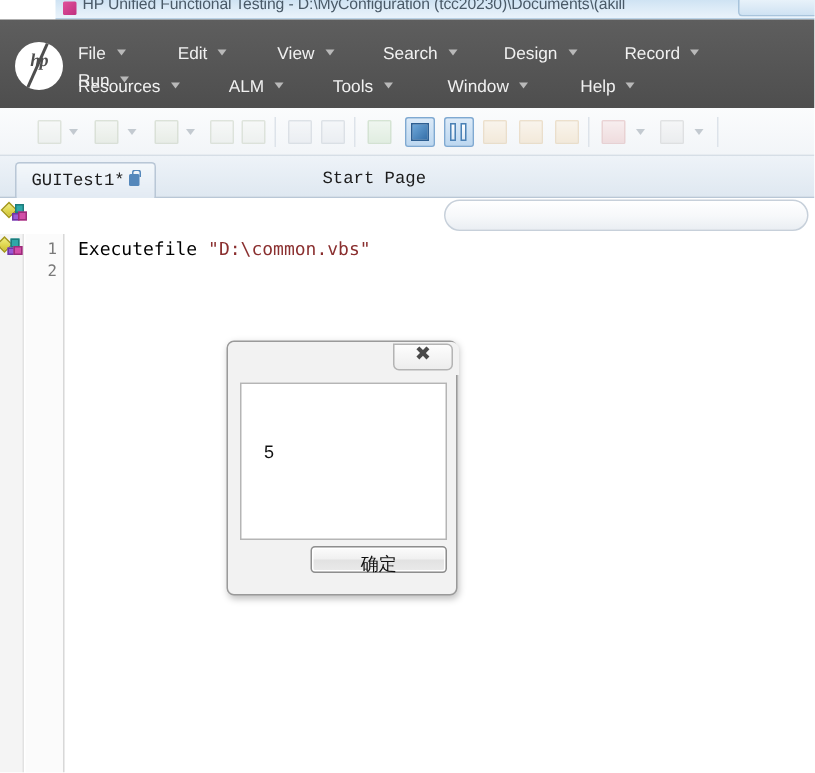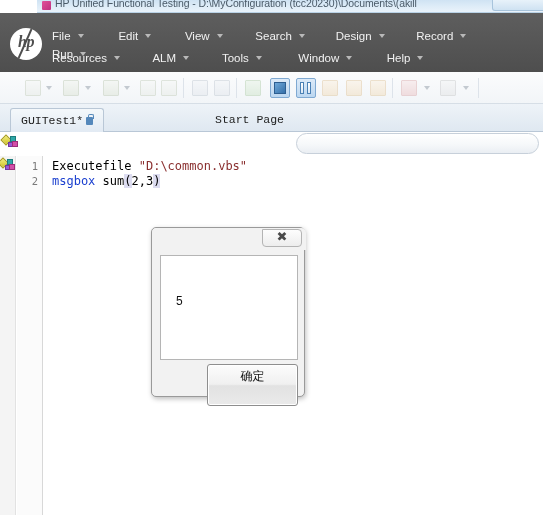--- a/index.html
+++ b/index.html
@@ -70,21 +70,21 @@
     overflow: hidden;
   }
   .hp-logo .hp-text {
     position: absolute;
     left: 0; top: 5px;
     width: 32px;
     text-align: center;
     font-family: "Liberation Serif", serif;
     font-style: italic;
     font-weight: bold;
-    font-size: 16px;
+    font-size: 12px;
     color: #4e4e4e;
     letter-spacing: -0.5px;
   }
   .hp-logo .hp-slash {
     position: absolute;
     left: 13px; top: -4px;
     width: 2px; height: 44px;
     background: #4e4e4e;
     transform: rotate(24deg);
   }
@@ -377,21 +377,21 @@
     color: #111111;
   }
   .dlg-footer {
     position: absolute;
     left: 8px; top: 132px;
     width: 138px; height: 30px;
   }
   .dlg-ok {
     position: absolute;
     left: 47px; top: 4px;
-    width: 91px; height: 42px;
+    width: 91px; height: 18px;
     background: linear-gradient(to bottom, #fcfcfc 0%, #f0f0f0 48%, #e2e2e2 52%, #eaeaea 100%);
     border: 1px solid #8e8e8e;
     border-radius: 3px;
     font-size: 12px;
     color: #111111;
     text-align: center;
     line-height: 23px;
     cursor: pointer;
     box-shadow: 0 0 0 1px #ffffff inset;
   }
@@ -521,21 +521,20 @@
       </div>
     </div>
 
     <div class="ed-gutter">
       <div class="ed-linenum" style="top:4px">1</div>
       <div class="ed-linenum" style="top:19px">2</div>
     </div>
 
     <div class="ed-code">
       <div class="ed-line" style="top:3px"><span class="tok-plain">Executefile </span><span class="tok-string">"D:\common.vbs"</span></div>
-      <div class="ed-line" style="top:18px"><span class="tok-kw">msgbox </span><span class="tok-plain">sum</span><span class="tok-paren">(</span><span class="tok-plain">2,3</span><span class="tok-paren">)</span></div>
     </div>
   </div>
 
   <div class="dialog">
     <div class="dlg-titlebar">
       <div class="dlg-close">
         <span class="x">✖</span>
       </div>
     </div>
     <div class="dlg-body">

